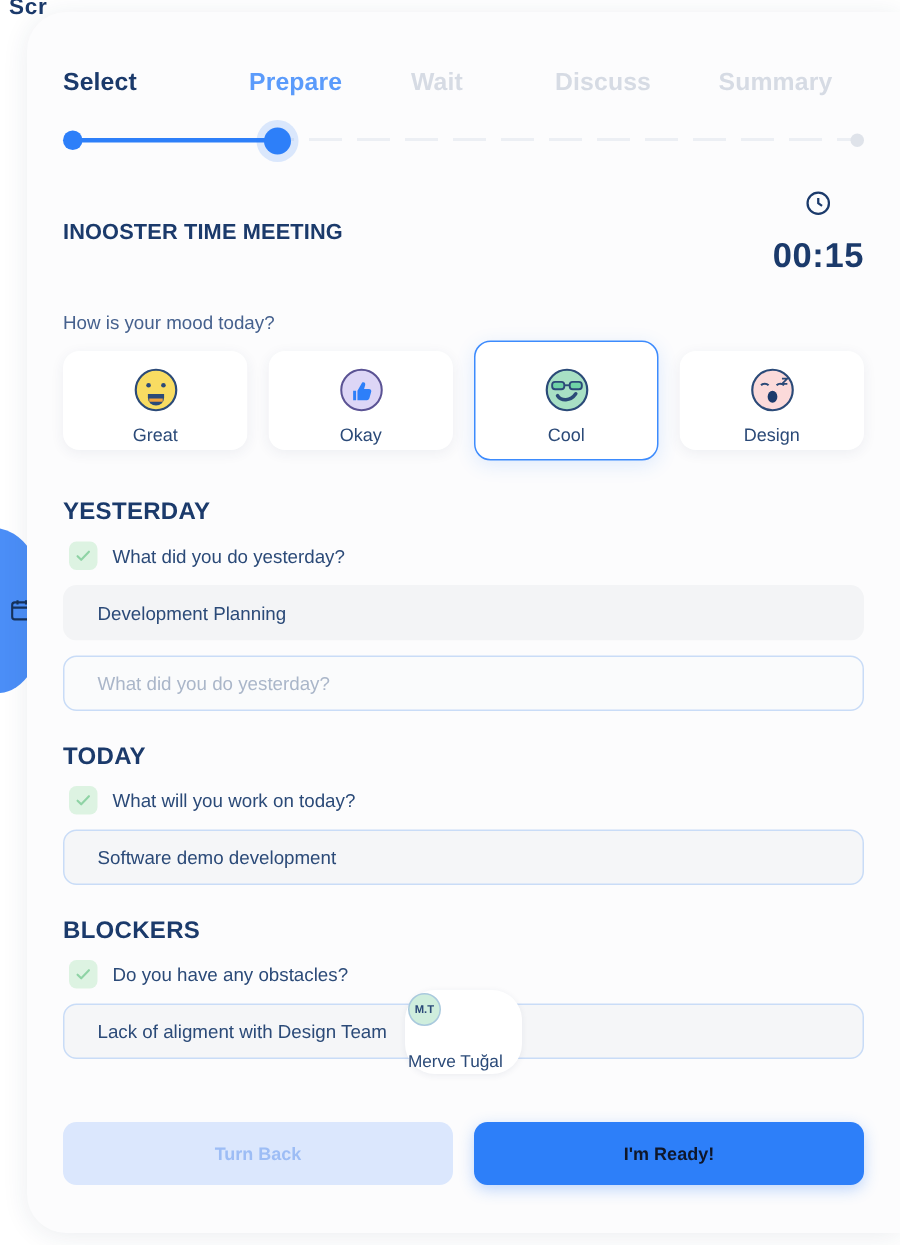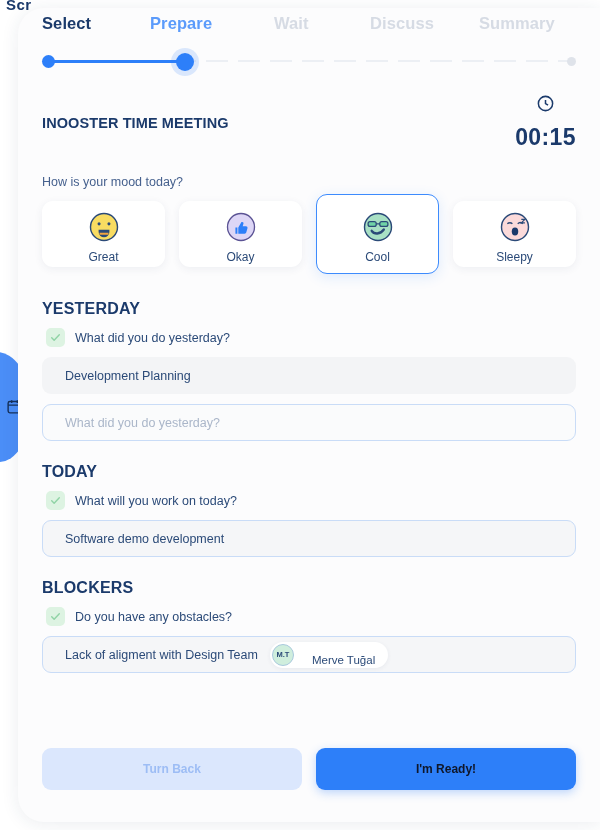--- a/index.html
+++ b/index.html
@@ -38,21 +38,21 @@
     width: 582px; height: 814px;
     background: #fcfcfd;
     border-radius: 26px 0 0 26px;
     box-shadow: 0 2px 18px rgba(30,50,90,.09);
     z-index: 2;
     padding: 0 24px;
     overflow: hidden;
   }
 
   
-  .stepper { position: relative; margin-top: 6px; height: 58px; }
+  .stepper { position: relative; margin-top: 38px; height: 58px; }
   .step-labels { display: flex; position: relative; height: 26px; }
   .step-label {
     font-size: 16.5px; font-weight: 700; letter-spacing: .1px;
     position: absolute; white-space: nowrap;
   }
   .step-label.done   { color: #1b3a6b; }
   .step-label.active { color: #5b9bfb; }
   .step-label.todo   { color: #d6dbe4; }
 
   .track { position: relative; margin-top: 14px; height: 14px; }
@@ -125,23 +125,24 @@
     font-size: 12.5px; color: #2b4a78;
   }
   .field.filled-plain { background: #f3f4f6; border: 1px solid transparent; }
   .field.filled-bordered { background: #f5f6f8; border: 1px solid #c9dcf7; }
   .field.empty {
     background: #fafbfc; border: 1px solid #c9dcf7; color: #aab6c9;
   }
   .field.blocker { gap: 12px; }
 
   .person-chip {
-    display: inline-flex; align-items: flex-end; gap: 18px;
+    display: inline-flex; align-items: flex-start; gap: 18px;
     background: #ffffff; border-radius: 20px; padding: 2px 13px 2px 2px;
     box-shadow: 0 1px 4px rgba(40,60,100,.07);
+    flex-direction: column;
   }
   .avatar {
     width: 22px; height: 22px; border-radius: 50%;
     background: #cfeedd; border: 1.4px solid #a9c9dd;
     display: flex; align-items: center; justify-content: center;
     font-size: 7.5px; font-weight: 700; color: #2b4a78; flex: none;
   }
   .person-name { font-size: 11.5px; color: #2b4a78; }
 
   
@@ -170,21 +171,21 @@
           <path d="M3 10h18M8 3v4M16 3v4"></path>
       </svg>
     </span>
   </div>
 
   <div class="card">
 
     <div class="stepper">
       <div class="step-labels">
         <span class="step-label done" style="left:0px">Select</span>
-        <span class="step-label active" style="left:108px">Prepare</span>
+        <span class="step-label active" style="left:124px">Prepare</span>
         <span class="step-label todo" style="left:232px">Wait</span>
         <span class="step-label todo" style="left:328px">Discuss</span>
         <span class="step-label todo" style="left:437px">Summary</span>
       </div>
       <div class="track">
         <div class="track-line-bg"></div>
         <div class="track-line-fill" style="width:136px"></div>
         <div class="dot start"></div>
         <div class="dot current"></div>
         <div class="dot end"></div>
@@ -246,21 +247,21 @@
       <div class="mood-card">
         <span class="mood-face">
           <svg viewBox="0 0 40 40" width="36" height="36">
             <circle cx="20" cy="20" r="15" fill="#fbdada" stroke="#2b4a78" stroke-width="1.6"></circle>
             <path d="M11.5 16.5c1.6-1.6 4-1.6 5.6 0" stroke="#2b4a78" stroke-width="1.5" fill="none"></path>
             <path d="M23 16.5c1.6-1.6 4-1.6 5.6 0" stroke="#2b4a78" stroke-width="1.5" fill="none"></path>
             <ellipse cx="20" cy="25" rx="3.6" ry="4.4" fill="#1b3a6b"></ellipse>
             <path d="M27 11.5h4l-4 4h4" stroke="#2b4a78" stroke-width="1.3" fill="none"></path>
           </svg>
         </span>
-        <span class="mood-label">Sleepy</span>
+        <span class="mood-label">Design</span>
       </div>
     </div>
 
     <div class="sec-yesterday">
       <div class="section-title">YESTERDAY</div>
       <div class="q-row">
         <span class="check-box">
           <svg viewBox="0 0 24 24" width="13" height="13" fill="none" stroke="#8fd3a5" stroke-width="2.6" stroke-linecap="round" stroke-linejoin="round">
               <path d="M5 12.5l4.5 4.5L19 7"></path>
             </svg>

